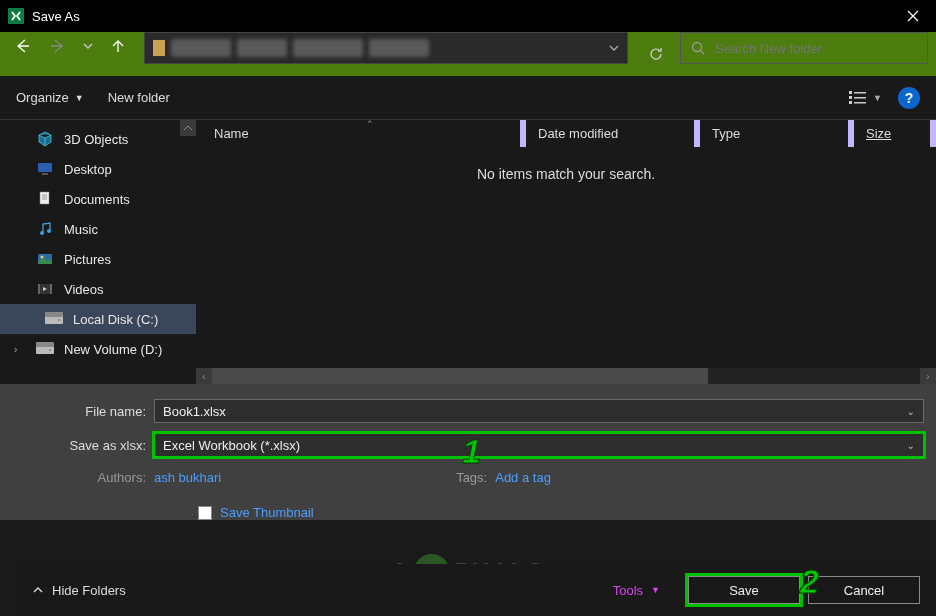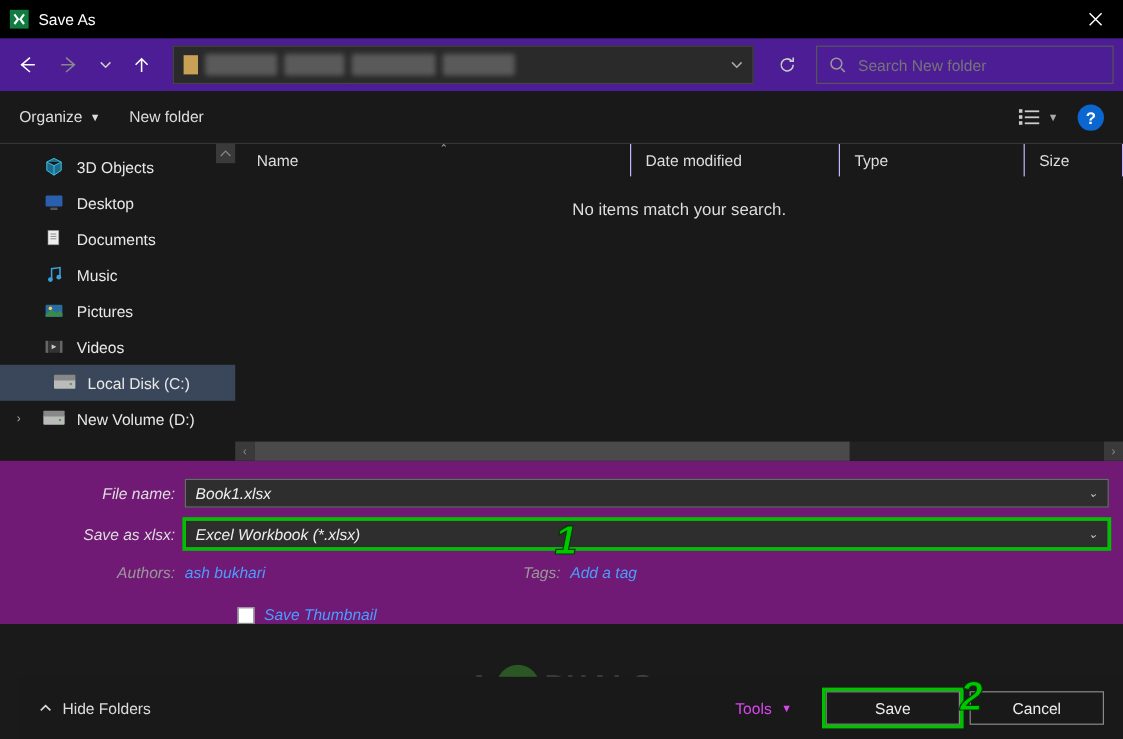--- a/index.html
+++ b/index.html
@@ -3,21 +3,21 @@
 <meta charset="utf-8">
 <style>
 * { margin: 0; padding: 0; box-sizing: border-box; font-family: "Segoe UI", Arial, sans-serif; }
 body { background: #1a1a1a; width: 936px; height: 616px; overflow: hidden; color: #e0e0e0; font-size: 13px; }
 
 .titlebar { height: 32px; display: flex; align-items: center; background: #000; }
 .app-icon { width: 16px; height: 16px; margin: 0 8px; }
 .title-text { flex: 1; color: #fff; font-size: 13px; }
 .close-btn { width: 46px; height: 32px; display: flex; align-items: center; justify-content: center; color: #fff; cursor: pointer; }
 
-.navbar { height: 44px; display: flex; align-items: center; padding: 0 8px; gap: 8px; background: #4c1d95; }
+.navbar { height: 44px; display: flex; padding: 0 8px; gap: 8px; background: #4d7c0f; }
 .nav-btn { width: 28px; height: 28px; display: flex; align-items: center; justify-content: center; color: #ddd; cursor: pointer; }
 .address { flex: 1; height: 32px; background: #2a2a2a; border: 1px solid #444; display: flex; align-items: center; padding: 0 8px; margin: 0 4px; }
 .address-inner { display: flex; align-items: center; gap: 6px; flex: 1; }
 .address-blur { background: #5a5a5a; filter: blur(2px); height: 18px; border-radius: 2px; }
 .refresh { width: 32px; display: flex; align-items: center; justify-content: center; color: #ccc; cursor: pointer; }
 .search { width: 248px; height: 32px; background: transparent; border: 1px solid #555; display: flex; align-items: center; padding: 0 10px; gap: 10px; color: #999; }
 .search input { background: transparent; border: 0; color: #ccc; outline: none; flex: 1; font-size: 13px; }
 
 .toolbar { height: 44px; display: flex; align-items: center; padding: 0 16px; gap: 24px; background: #191919; border-bottom: 1px solid #333; }
 .toolbar-left { display: flex; gap: 24px; flex: 1; }
@@ -30,42 +30,42 @@
 .sidebar { width: 196px; position: relative; }
 .sb-scroll-top { position: absolute; top: 0; right: 0; width: 16px; height: 16px; background: #3a3a3a; }
 .nav-list { padding: 4px 0; }
 .nav-item { display: flex; align-items: center; gap: 10px; height: 30px; padding: 0 18px 0 36px; color: #e8e8e8; cursor: pointer; }
 .nav-item.sel { background: #3a475a; padding-left: 45px; }
 .nav-icon { width: 18px; height: 16px; display: flex; align-items: center; justify-content: center; flex-shrink: 0; }
 .chevr { position: absolute; left: 14px; font-size: 10px; color: #aaa; }
 
 .content { flex: 1; display: flex; flex-direction: column; position: relative; }
 .col-header { display: flex; height: 28px; border-bottom: 1px solid transparent; font-size: 13px; color: #ddd; }
-.col { display: flex; align-items: center; padding: 0 12px; border-right: 1px solid #c4b5fd; }
+.col { display: flex; align-items: center; padding: 0 12px; border-right: 6px solid #c4b5fd; }
 .col.name { width: 330px; padding-left: 18px; }
 .col.date { width: 174px; }
 .col.type { width: 154px; }
-.col.size { flex: 1; }
+.col.size { flex: 1; text-decoration: underline; }
 .sort-caret { font-size: 9px; color: #999; margin: 0 auto; position: absolute; left: 170px; top: -1px; }
 .empty-msg { text-align: center; color: #ddd; padding-top: 18px; font-size: 14px; }
 .hscroll { position: absolute; bottom: 0; left: 0; right: 0; height: 16px; background: #1a1a1a; display: flex; align-items: center; }
 .hs-btn { width: 16px; height: 16px; background: #3a3a3a; display: flex; align-items: center; justify-content: center; font-size: 10px; color: #888; }
 .hs-track { flex: 1; height: 16px; background: #222; position: relative; }
 .hs-thumb { position: absolute; left: 0; top: 0; height: 16px; width: 70%; background: #4a4a4a; }
 
-.form-area { padding: 12px 12px 0 12px; background: #701a75; font-style: italic; }
+.form-area { padding: 12px 12px 0 12px; background: #404040; }
 .form-row { display: flex; align-items: center; height: 30px; margin-bottom: 4px; }
 .form-label { width: 142px; text-align: right; padding-right: 8px; color: #ddd; font-size: 13px; }
 .form-input { flex: 1; height: 24px; background: #2e2e2e; border: 1px solid #6a6a6a; color: #eee; padding: 0 8px; display: flex; align-items: center; justify-content: space-between; font-size: 13px; }
 .form-input.hl { outline: 3px solid #00c000; outline-offset: -1px; }
 .dd-caret { color: #bbb; font-size: 10px; }
 
 .meta-row { display: flex; padding: 6px 0 0 0; font-size: 13px; align-items: flex-end; }
 .meta-label { width: 142px; text-align: right; padding-right: 8px; color: #999; }
-.meta-val { color: #4b9dff; cursor: pointer; margin-right: 48px; }
+.meta-val { color: #4b9dff; cursor: pointer; margin-right: 68px; }
 .meta-label2 { width: 76px; text-align: right; padding-right: 8px; color: #999; margin-left: 130px; }
 
 .thumb-row { display: flex; align-items: center; padding: 20px 0 0 186px; gap: 8px; font-size: 13px; }
 .thumb-check { width: 14px; height: 14px; background: #fff; border: 1px solid #888; }
 .thumb-label { color: #4b9dff; cursor: pointer; }
 
 .watermark { position: absolute; left: 50%; transform: translateX(-50%); top: 554px; display: flex; align-items: center; gap: 4px; opacity: 0.55; font-family: Arial; }
 .wm-icon { width: 36px; height: 36px; border-radius: 50%; background: #3a8a2e; display: flex; align-items: center; justify-content: center; }
 .wm-text { font-size: 24px; font-weight: 700; color: #666; letter-spacing: 2px; }
 

